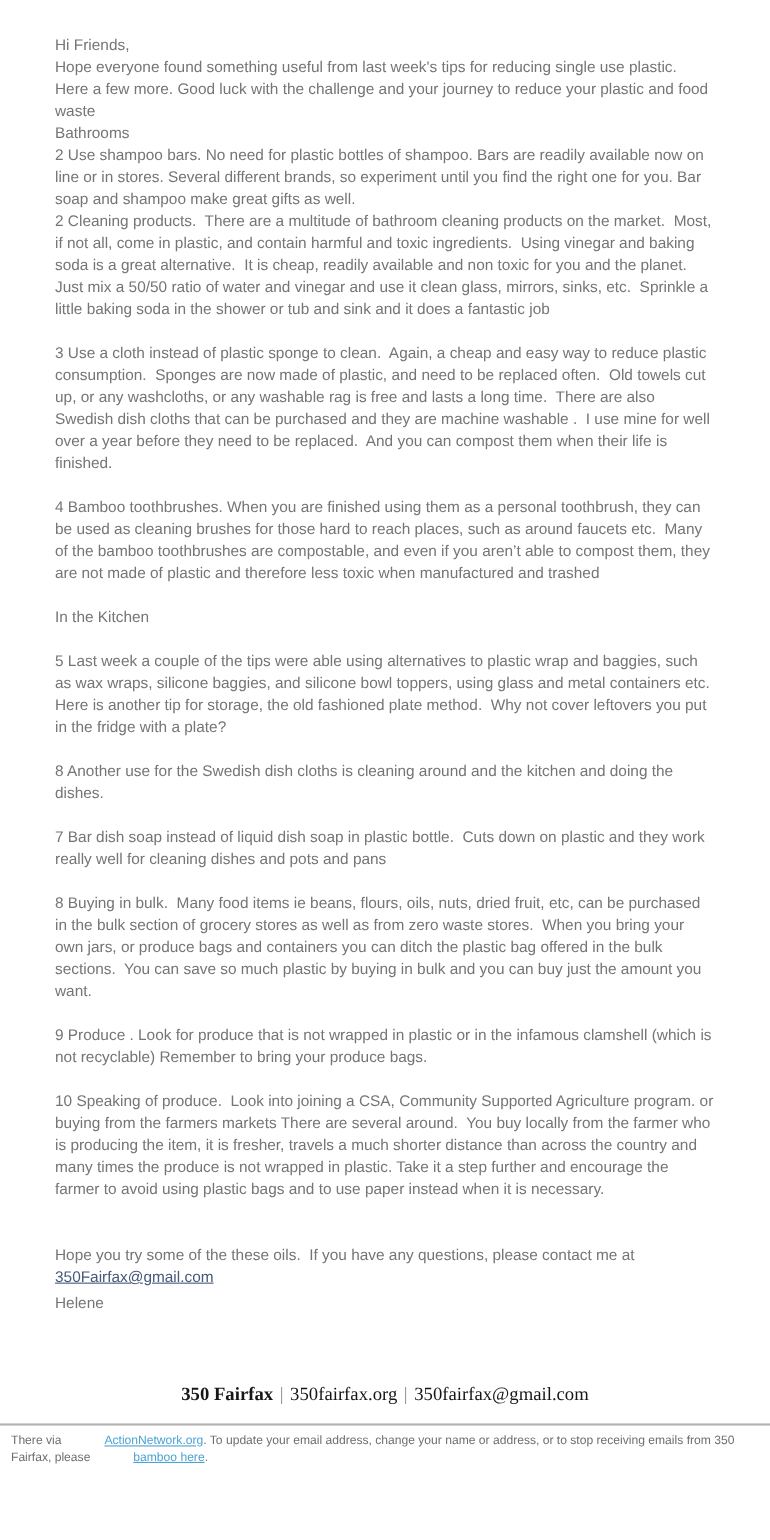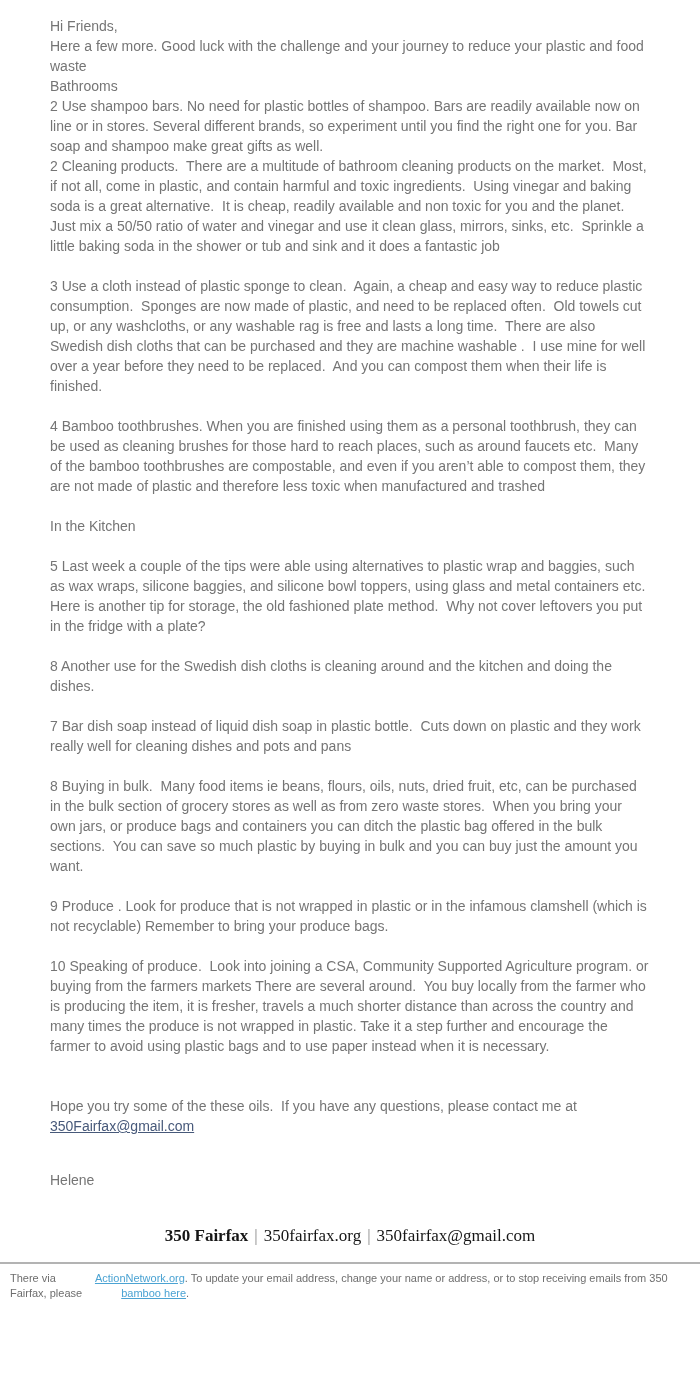--- a/index.html
+++ b/index.html
@@ -7,39 +7,39 @@
     padding: 0;
     background: #ffffff;
   }
   body {
     width: 700px;
     height: 1400px;
     overflow: hidden;
     font-family: "Liberation Sans", sans-serif;
   }
   .email-body {
-    padding: 16px 50px 0 50px;
+    padding: 30px 50px 0 50px;
     font-size: 14px;
     line-height: 20px;
     color: var(--body-text, #757575);
   }
   .para {
     white-space: pre-wrap;
     min-height: 20px;
   }
   .body-link {
     color: var(--body-link, #47597a);
     text-decoration: underline;
     cursor: pointer;
   }
   .signoff  { margin-top: 20px; }
-  .signature{ margin-top: 34px; }
+  .signature{ margin-top: 4px; }
 
   .brand-line {
-    margin-top: 36px;
+    margin-top: 64px;
     text-align: center;
     font-family: "Liberation Serif", serif;
     font-size: 17px;
     color: var(--brand-text, #161616);
   }
   .brand-name { font-weight: bold; }
   .sep { color: #8a8a8a; margin: 0 6px; }
 
   .divider {
     border: none;
@@ -58,20 +58,21 @@
     cursor: pointer;
     margin-left: 36px;
   }
 </style>
 </head>
 <body>
 
 <div class="email-body">
   <div id="para-list">
       <div class="para">Hi Friends,</div>
+      <div class="para">Hope everyone found something useful from last week's tips for reducing single use plastic.</div>
       <div class="para">Here a few more. Good luck with the challenge and your journey to reduce your plastic and food waste</div>
       <div class="para">Bathrooms</div>
       <div class="para">2 Use shampoo bars. No need for plastic bottles of shampoo. Bars are readily available now on line or in stores. Several different brands, so experiment until you find the right one for you. Bar soap and shampoo make great gifts as well.</div>
       <div class="para">2 Cleaning products.  There are a multitude of bathroom cleaning products on the market.  Most, if not all, come in plastic, and contain harmful and toxic ingredients.  Using vinegar and baking soda is a great alternative.  It is cheap, readily available and non toxic for you and the planet.   Just mix a 50/50 ratio of water and vinegar and use it clean glass, mirrors, sinks, etc.  Sprinkle a little baking soda in the shower or tub and sink and it does a fantastic job</div>
       <div class="para"></div>
       <div class="para">3 Use a cloth instead of plastic sponge to clean.  Again, a cheap and easy way to reduce plastic consumption.  Sponges are now made of plastic, and need to be replaced often.  Old towels cut up, or any washcloths, or any washable rag is free and lasts a long time.  There are also Swedish dish cloths that can be purchased and they are machine washable .  I use mine for well over a year before they need to be replaced.  And you can compost them when their life is finished.</div>
       <div class="para"></div>
       <div class="para">4 Bamboo toothbrushes. When you are finished using them as a personal toothbrush, they can be used as cleaning brushes for those hard to reach places, such as around faucets etc.  Many of the bamboo toothbrushes are compostable, and even if you aren’t able to compost them, they are not made of plastic and therefore less toxic when manufactured and trashed</div>
       <div class="para"></div>
       <div class="para">In the Kitchen</div>

